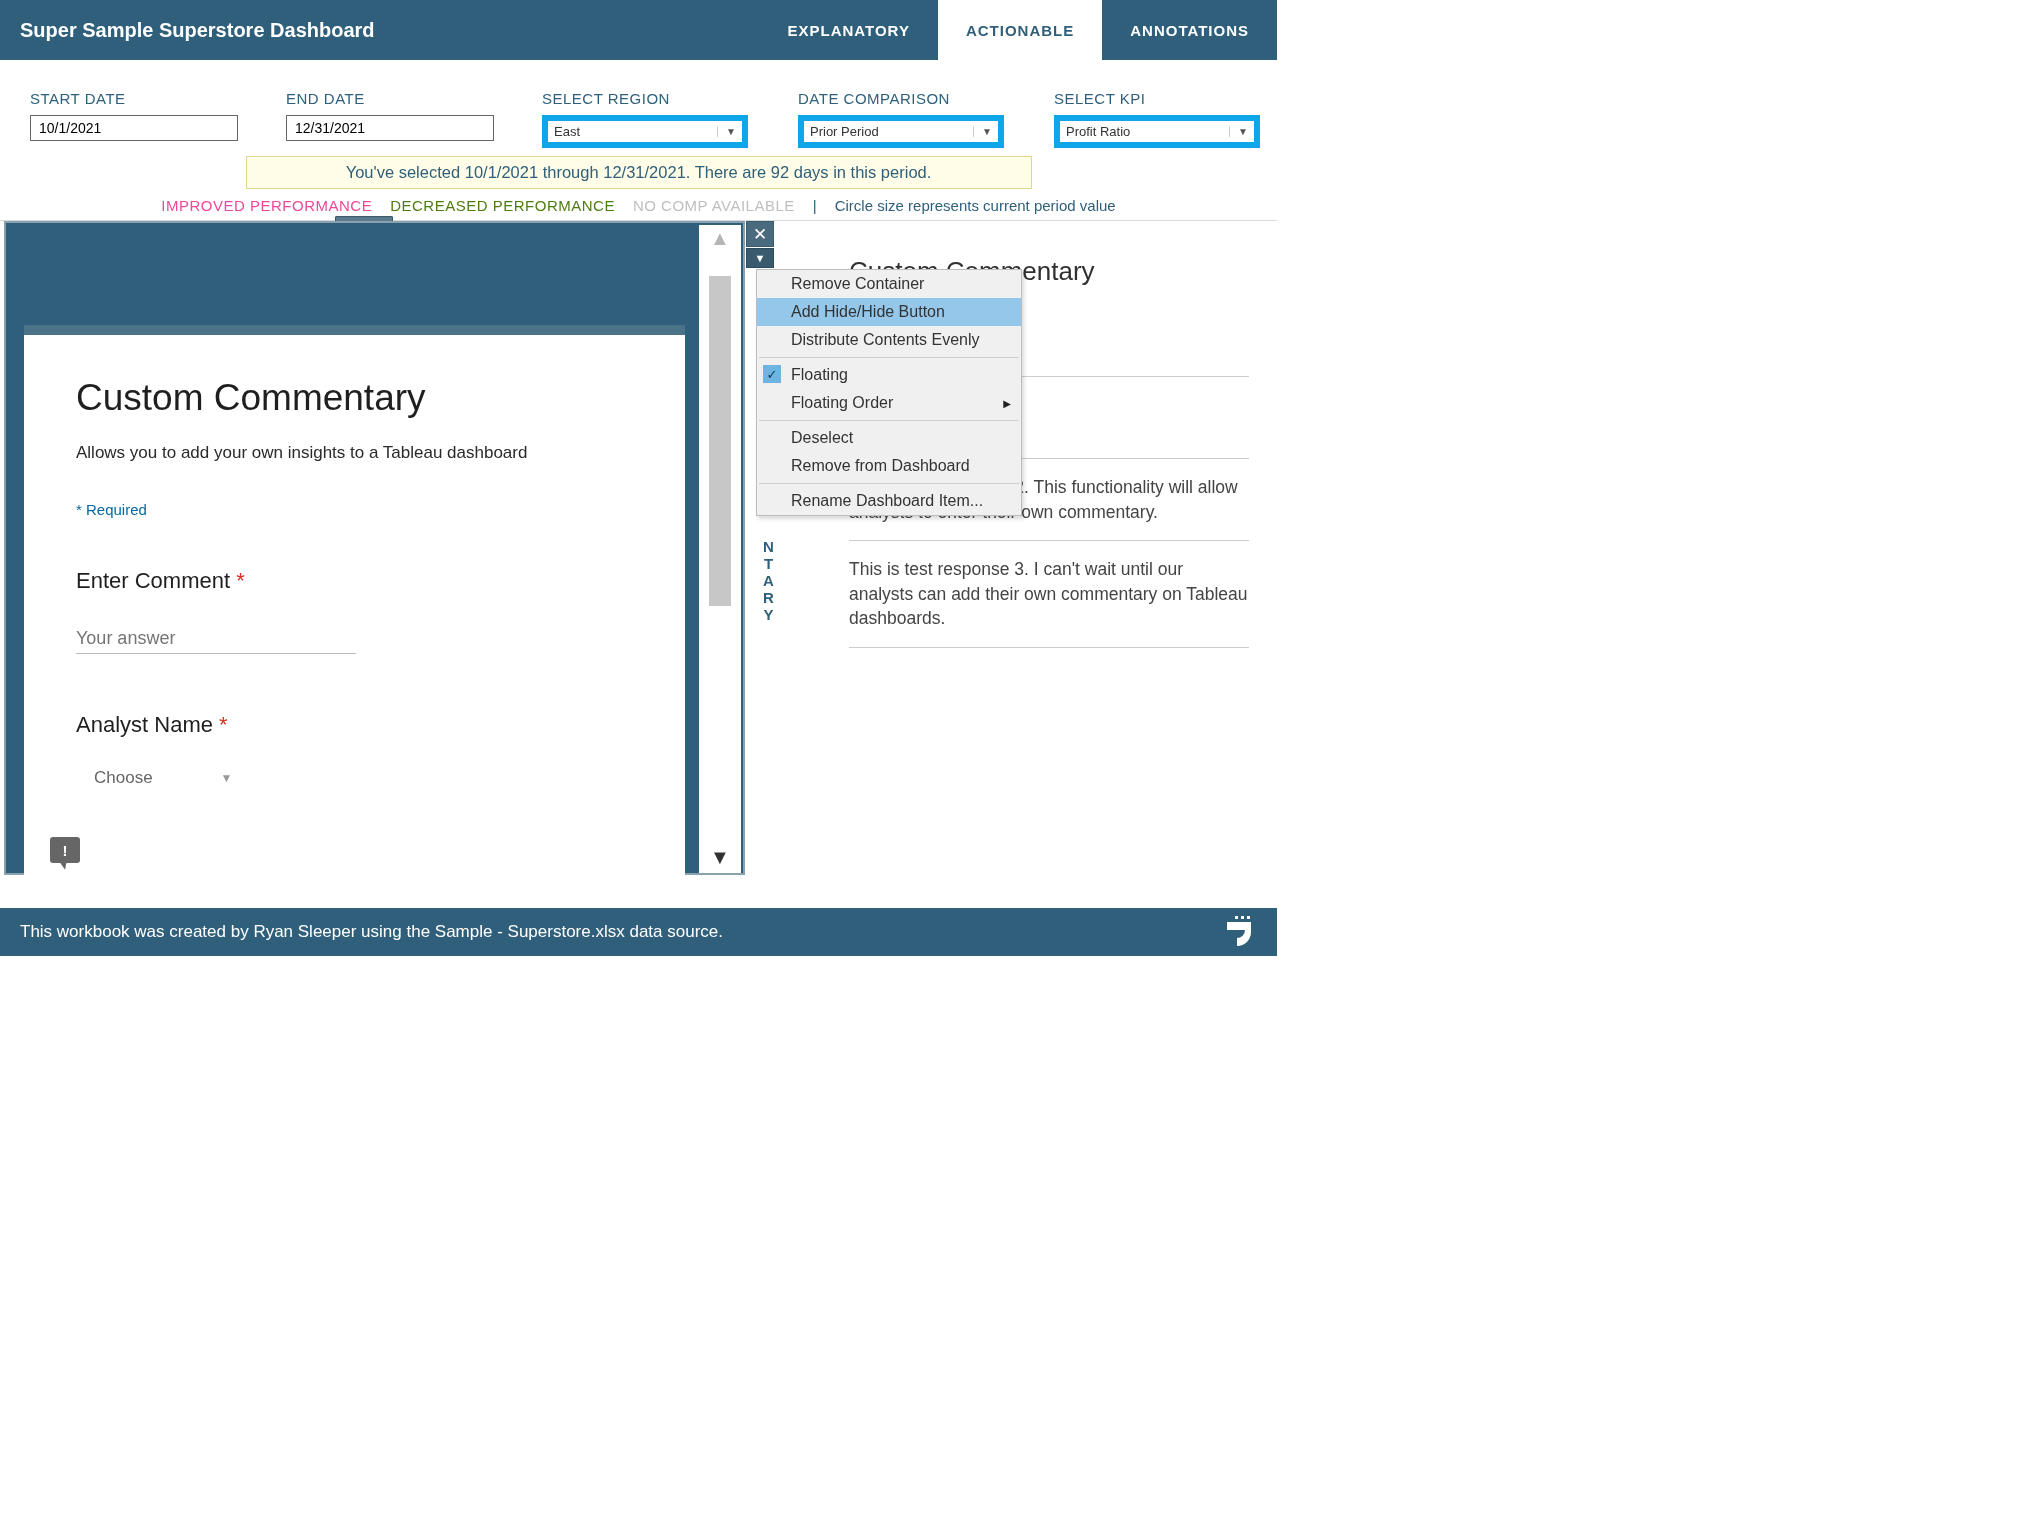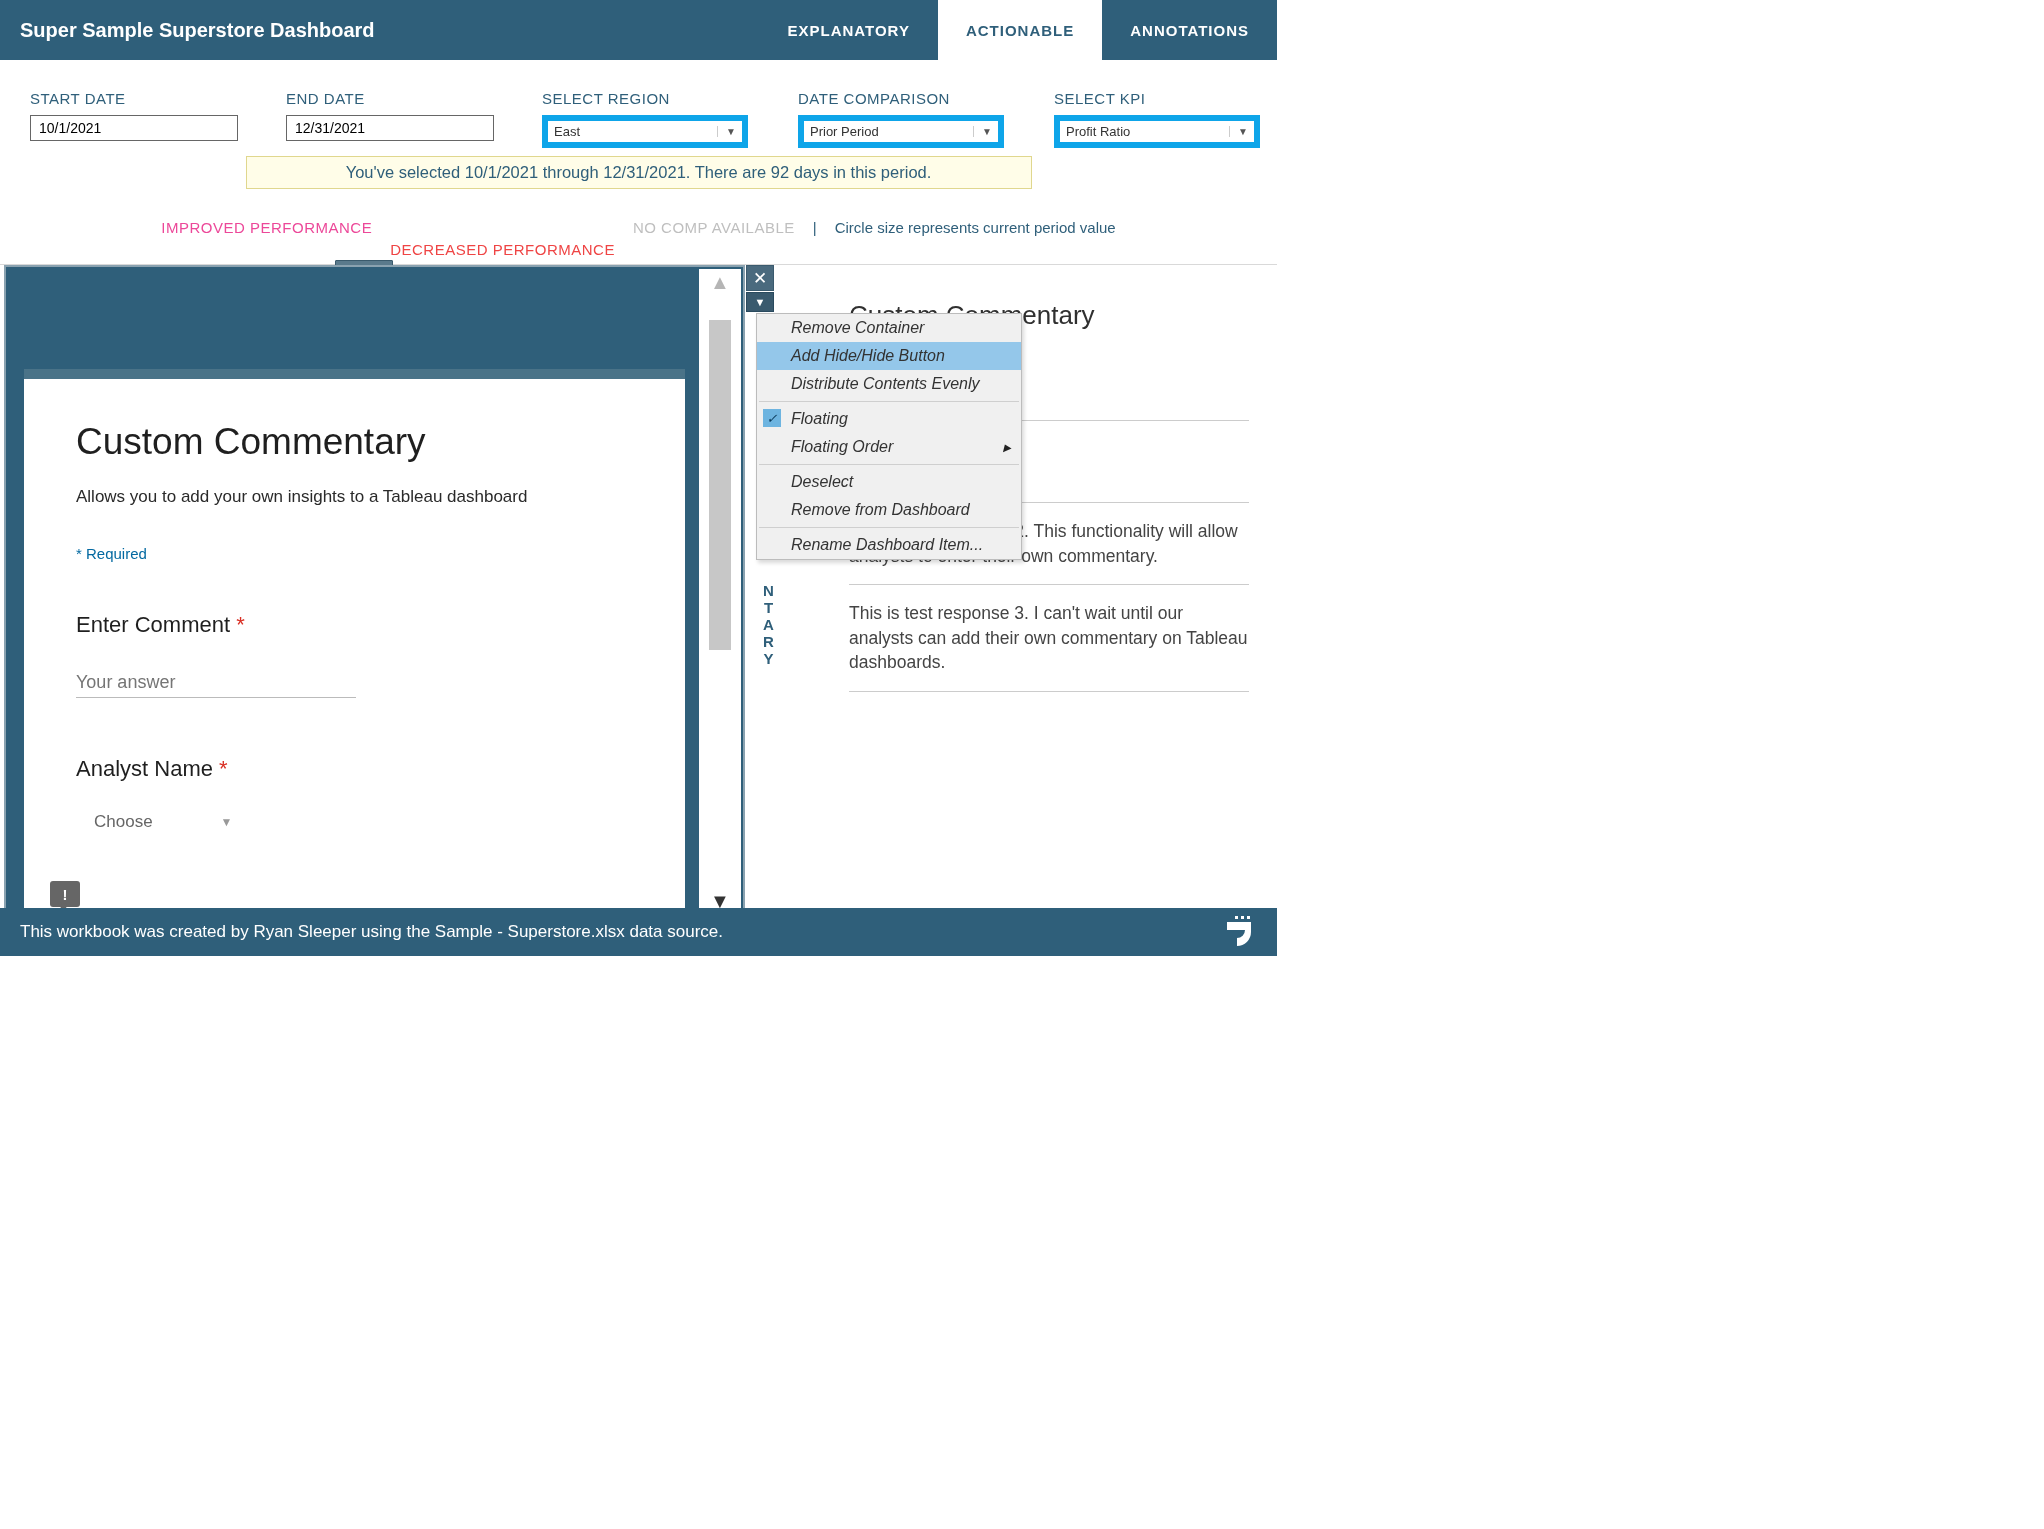--- a/index.html
+++ b/index.html
@@ -24,21 +24,21 @@
   .f-region { flex: 0 0 248px; }
   .f-compare { flex: 0 0 248px; }
   .f-kpi { flex: 0 0 216px; }
 
   
   .msg-bar { margin: 0 auto; width: 786px; border: 1px solid #e0d78e; background: #fffde8; padding: 6px 14px; text-align: center; color: #2f5f7a; font-size: 16.5px; }
   
   
   .legend-row { display: flex; align-items: center; gap: 18px; justify-content: center; padding: 8px 0 6px 0; font-size: 15px; border-bottom: 1px solid #d9d9d9; position: relative; }
   .legend-improved { color: #ec4899; font-weight: 500; letter-spacing: 0.5px; text-align: center; }
-  .legend-decreased { color: #ef4444; font-weight: 500; letter-spacing: 0.5px; margin-top: 44px; }
+  .legend-decreased { color: #4d7c0f; font-weight: 500; letter-spacing: 0.5px; }
   .legend-nocomp { color: #bfbfbf; font-weight: 500; letter-spacing: 0.5px; }
   .legend-sep { color: #2f5f7a; }
   .legend-note { color: #2f5f7a; }
   .legend-handle { position: absolute; left: 335px; bottom: -8px; width: 58px; height: 12px; background: #5a7a8c; border: 1px solid #3a5a6c; display: flex; align-items: center; justify-content: center; gap: 2px; border-radius: 1px; }
   .legend-handle span { background: #fff; width: 36px; height: 2px; display: block; }
 
   
   .main { position: relative; height: 660px; }
 
   
@@ -77,21 +77,21 @@
   .fb-icon::after { content:""; position:absolute; bottom:-6px; left:6px; border:5px solid transparent; border-top-color:#666; border-right-color:#666; width:0; height:0; transform: rotate(10deg);}
   .fb-icon span { color: #fff; font-size: 15px; font-weight: bold; }
 
   
   .ctrl-stack { position: absolute; left: 746px; top: 0px; width: 30px; }
   .ctrl-x { width: 28px; height: 26px; background: #4a6a7e; color: #fff; display: flex; align-items: center; justify-content: center; font-size: 17px; border: 1px solid #3a5a6e; cursor:pointer;}
   .ctrl-dd { width: 28px; height: 20px; background: #3a5a6e; color: #fff; display: flex; align-items: center; justify-content: center; font-size: 11px; border: 1px solid #2a4a5e; margin-top: 1px; cursor:pointer;}
 
   
   .ctx { position: absolute; left: 756px; top: 48px; width: 266px; background: #f0f0f0; border: 1px solid #bcbcbc; box-shadow: 2px 3px 4px rgba(0,0,0,0.15); font-size: 16px; }
-  .ctx-item { display:flex; align-items:center; padding: 5px 12px 5px 34px; cursor: pointer; position: relative; white-space: nowrap; font-style: italic;}
+  .ctx-item { display:flex; align-items:center; padding: 5px 12px 5px 34px; cursor: pointer; position: relative; white-space: nowrap;}
   .ctx-item.hl { background: #94c7ea; }
   .ctx-chk::before { content:"✓"; position:absolute; left:6px; top:4px; width:18px; height:18px; background:#6db4e0; color:#0a3a5a; display:flex; align-items:center; justify-content:center; font-size:13px; }
   .ctx-arrow::after { content:"▶"; position:absolute; right:10px; font-size:10px; color:#222;}
   .ctx-sep { height:1px; background:#cfcfcf; margin: 3px 2px; }
 
   
   .footer { position: absolute; bottom: 0; left: 0; right: 0; height: 48px; background: #2f5f7a; display: flex; align-items: center; justify-content: space-between; padding: 0 20px; }
   .footer-text { color: #fff; font-size: 17px; }
   .footer-logo { width: 36px; height: 36px; position: relative; }
   .footer-logo svg { width: 36px; height: 36px; }

